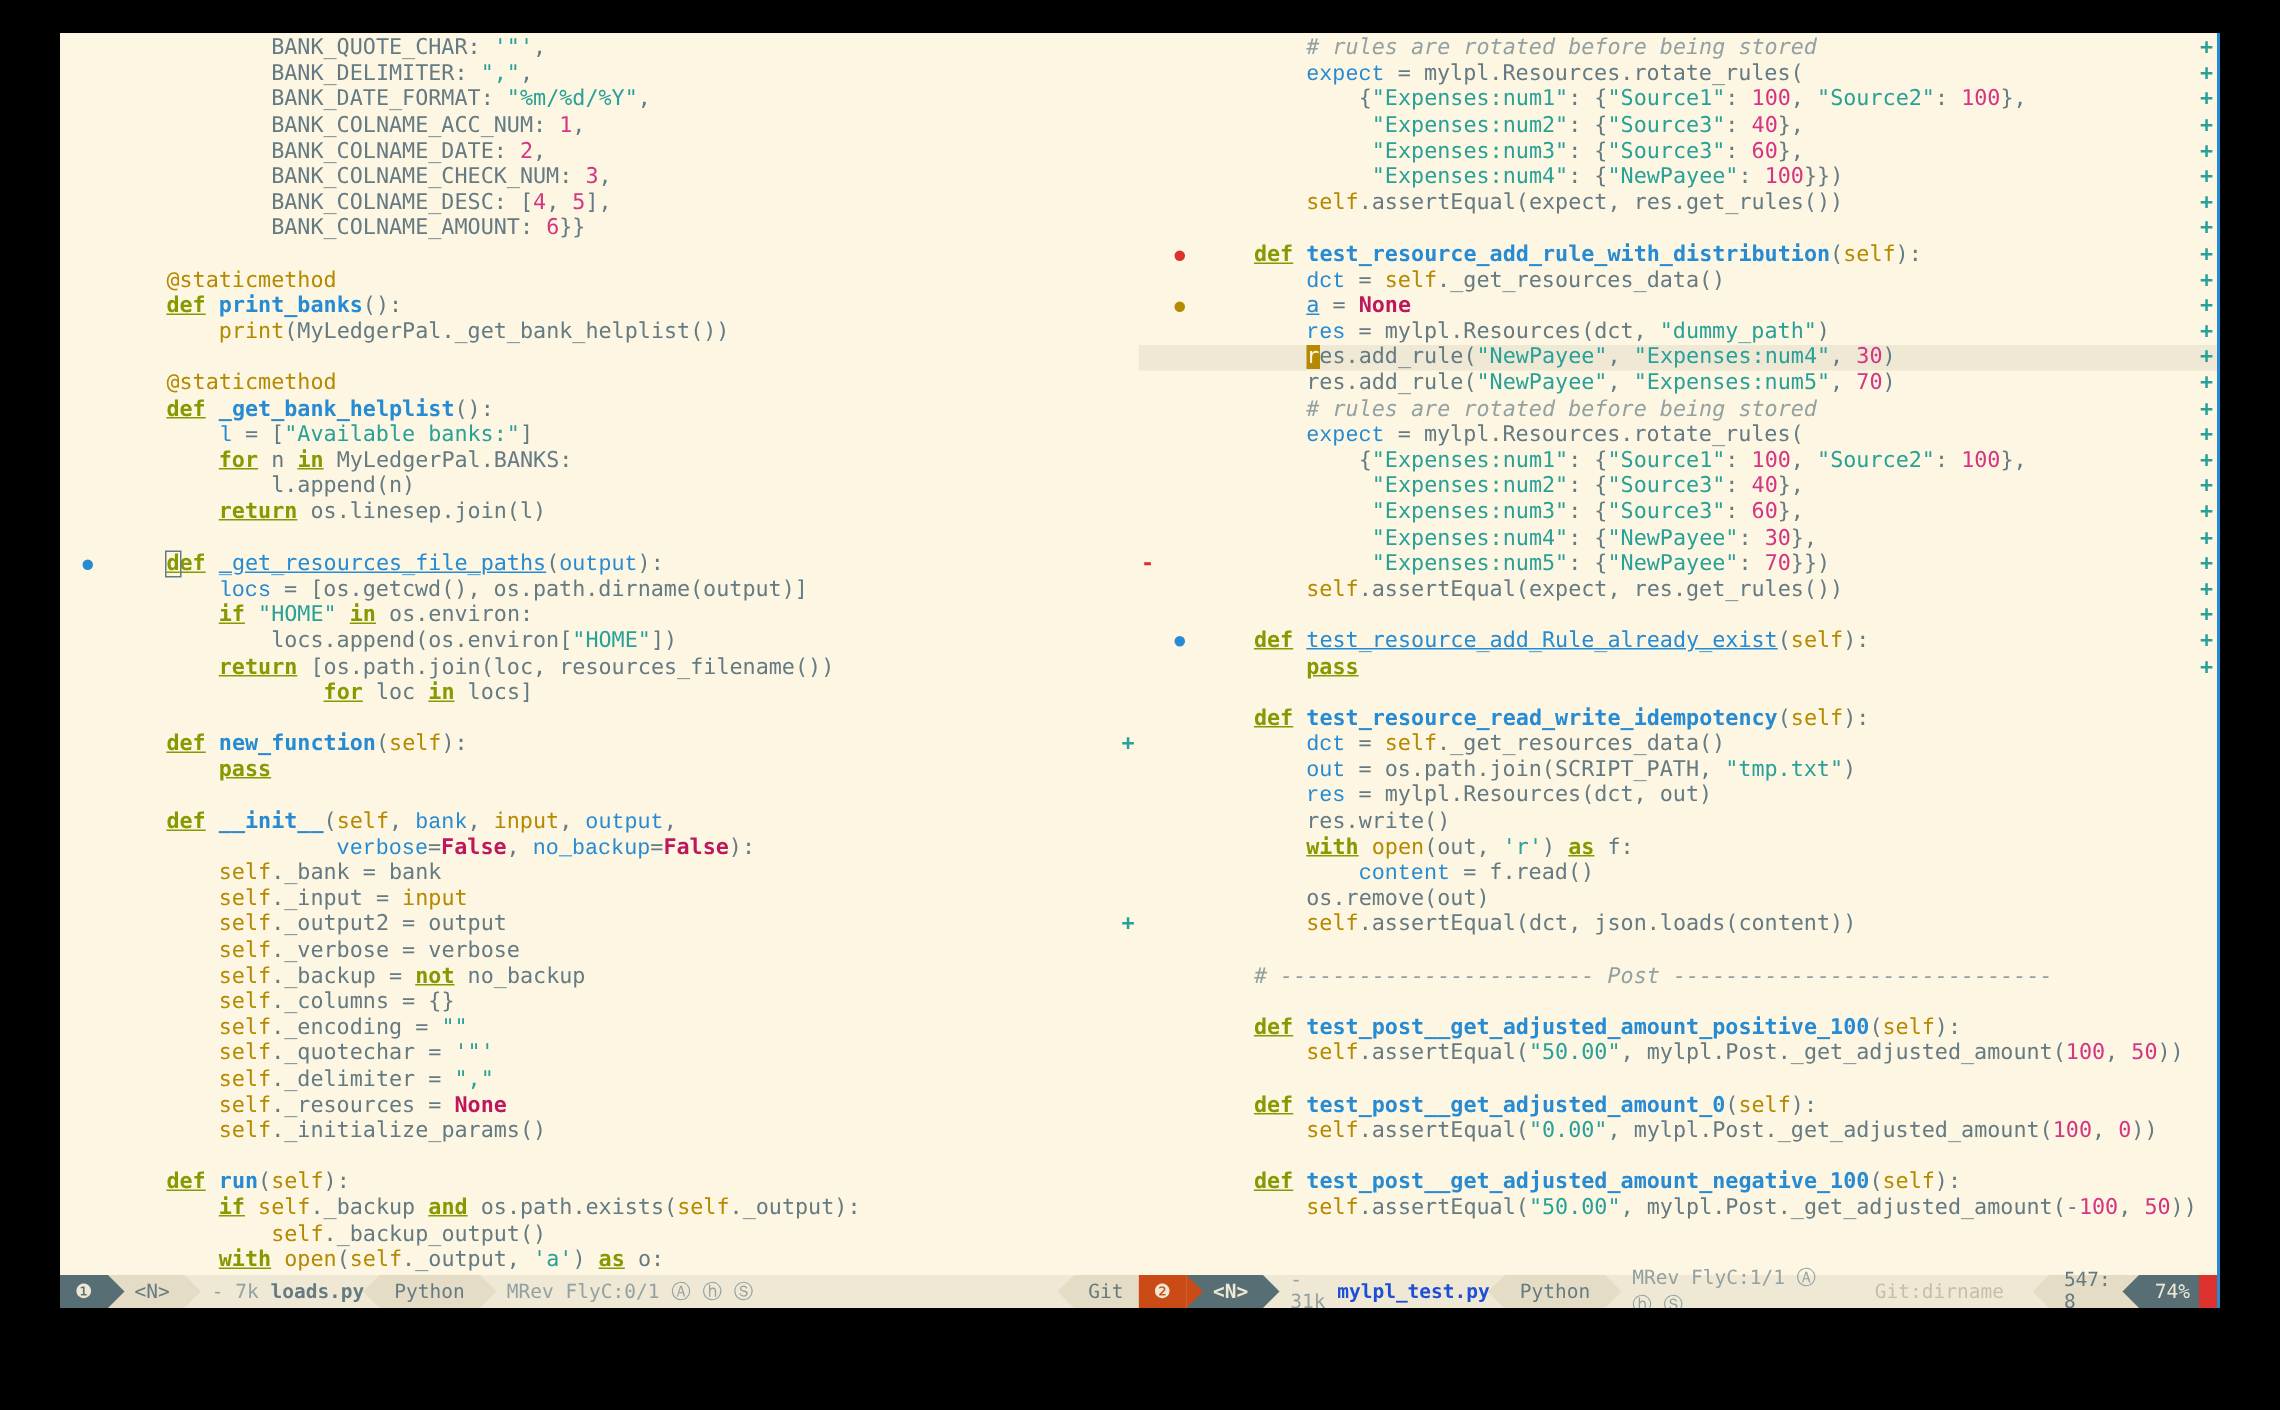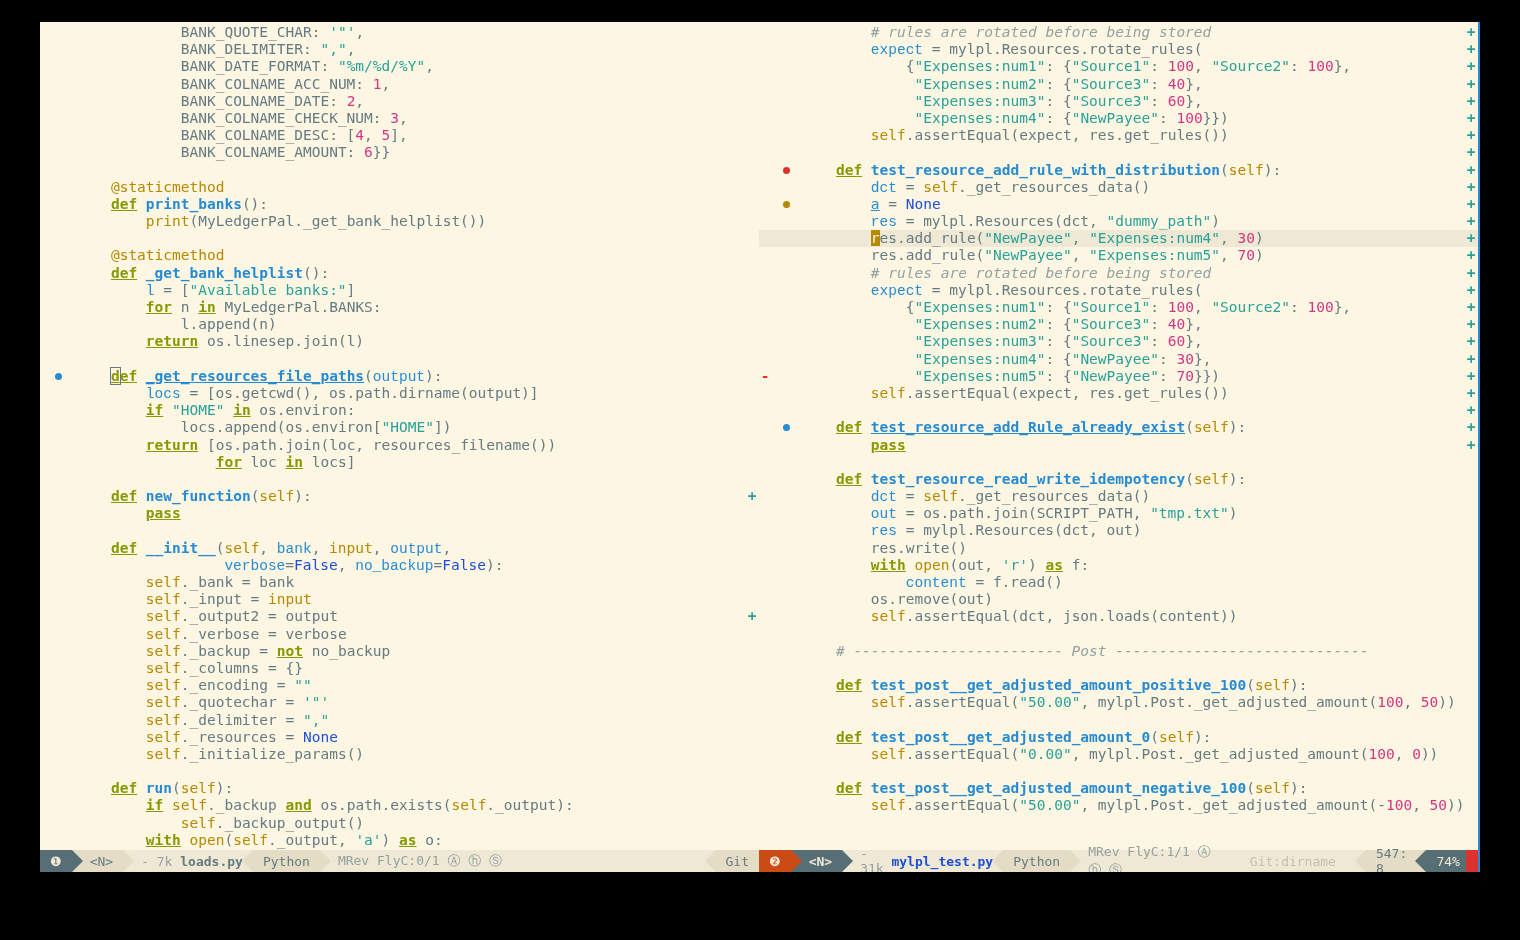--- a/index.html
+++ b/index.html
@@ -16,26 +16,26 @@
   .mark-yellow { background: #b58900; }
   .txt { flex: 1; }
   .diff { width: 14px; flex-shrink: 0; text-align: center; color: #2aa198; font-weight: bold; }
   .diff-red { color: #dc322f; }
   .hl-line { background: #eee8d5; }
   .cursor-box { background: #b58900; color: #fdf6e3; }
 
   
   .kw { color: #859900; font-weight: bold; text-decoration: underline; }
   .fn { color: #268bd2; font-weight: bold; }   
-  .fnu { color: #268bd2; font-weight: bold; text-decoration: underline; }
+  .fnu { color: #268bd2; font-weight: normal; text-decoration: underline; }
   .var { color: #268bd2; font-family: Liberation Mono, monospace; }
   .varu { color: #268bd2; text-decoration: underline; }
   .str { color: #2aa198; }                     
   .num { color: #d33682; }                     
-  .const { color: #1d4ed8; }                   
+  .const { color: #be185d; font-weight: bold; }                   
   .cmt { color: #93a1a1; font-style: italic; }
   .builtin { color: #b58900; }
   .box { outline: 1px solid #657b83; }
 
   .modeline { height: 22px; display: flex; font-size: 13px; align-items: stretch; color: #93a1a1; background: #eee8d5; }
   .modeline.active { color: #eee8d5; background: #eee8d5; }
   .seg { display: flex; align-items: center; padding: 0 10px; position: relative; height: 100%; }
   .seg-arrow-r::after {
     content: ""; position: absolute; right: -11px; top: 0; width: 0; height: 0;
     border-top: 11px solid transparent; border-bottom: 11px solid transparent;

